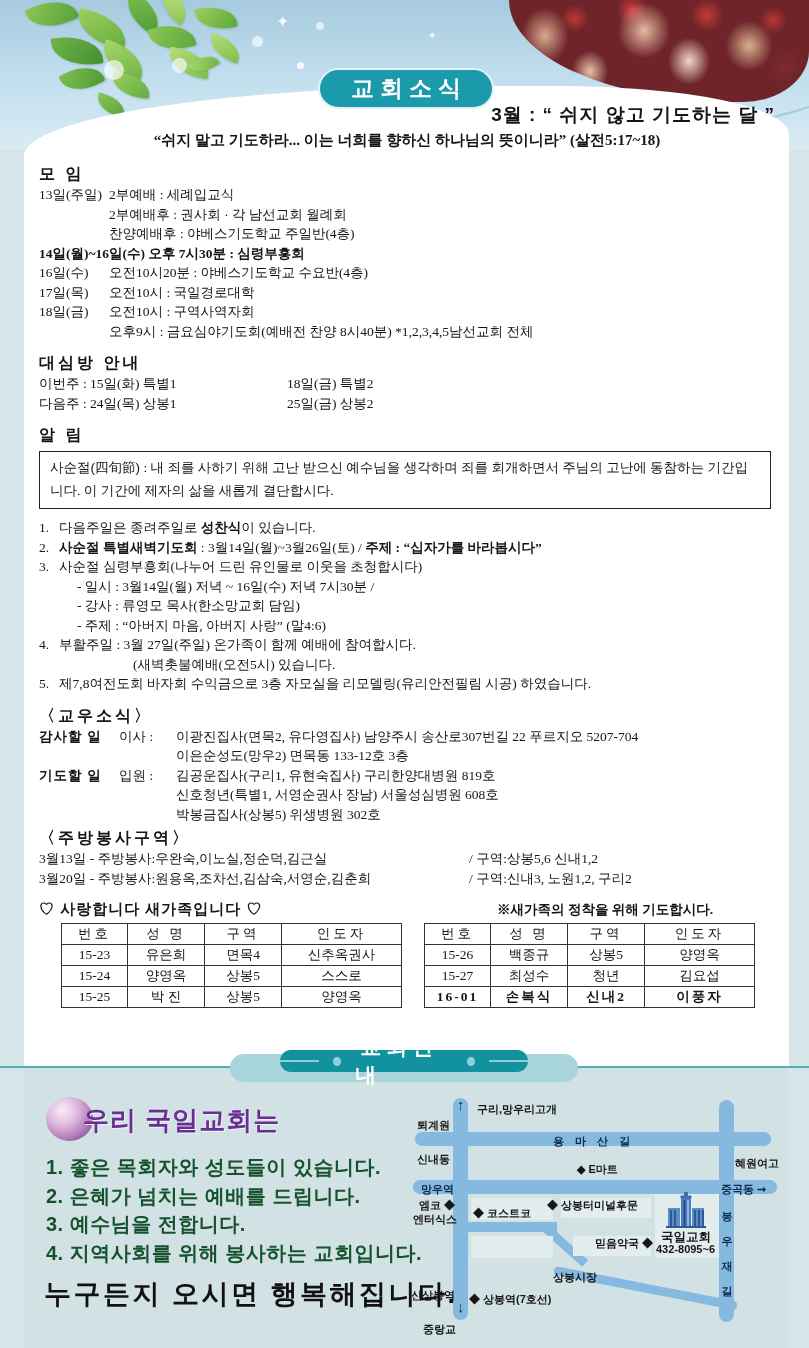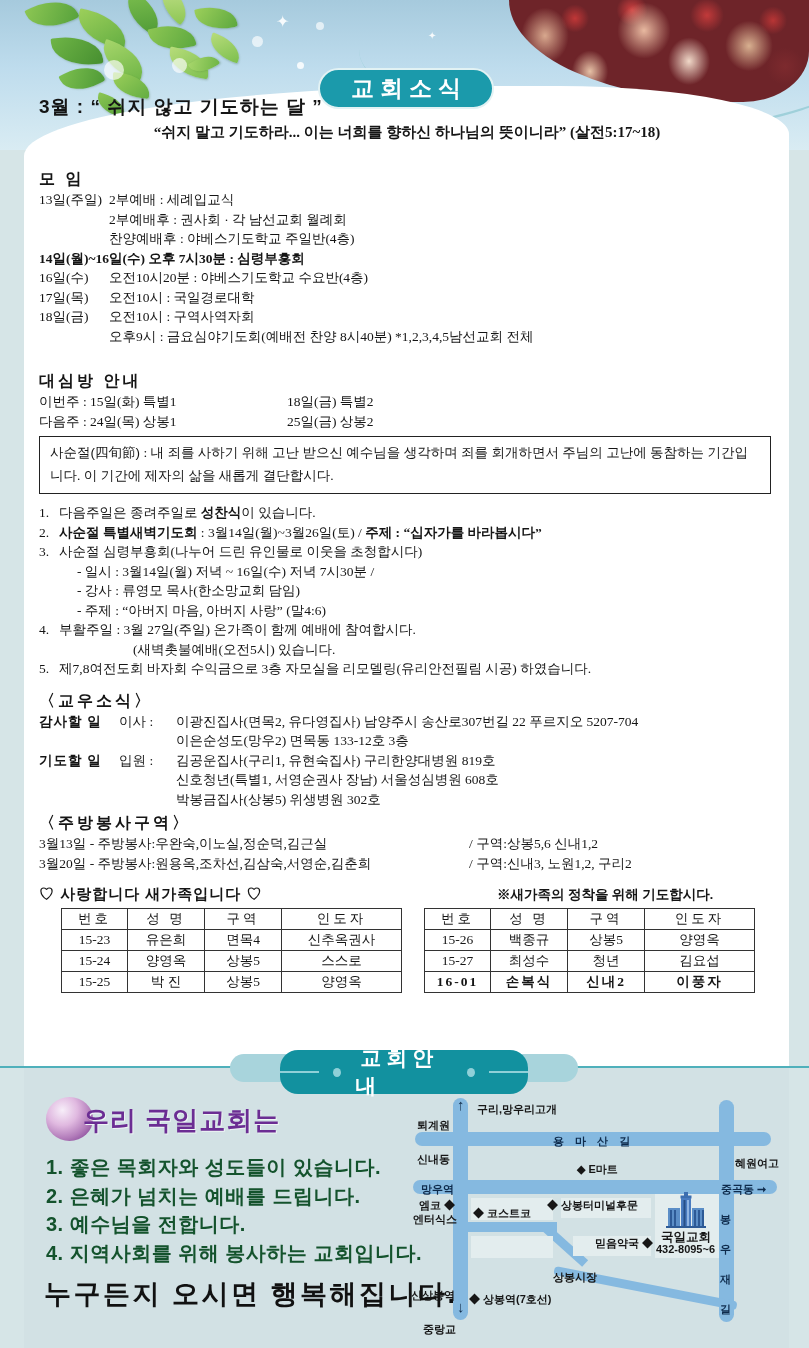--- a/index.html
+++ b/index.html
@@ -38,25 +38,25 @@
     background:#1b9aab;border:2px solid #e2f2f4;border-radius:21px;
     display:flex;align-items:center;justify-content:center;
     font-family:"Liberation Sans",sans-serif;font-weight:bold;font-size:23px;
     color:#fff;letter-spacing:6px;text-indent:6px;margin-top:28px;}
   .badge-dot{position:absolute;left:297px;top:62px;width:7px;height:7px;border-radius:50%;
     background:#fff;opacity:.85;z-index:5;}
   
   .content{position:absolute;left:24px;right:20px;top:88px;height:980px;z-index:4;
     padding:6px 14px 0 15px;font-size:13.5px;line-height:19.5px;overflow:hidden;}
   .b{font-weight:bold;}
-  .month-title{text-align:left;margin-top:0;font-family:"Liberation Sans",sans-serif;
+  .month-title{text-align:right;margin-top:8px;font-family:"Liberation Sans",sans-serif;
     font-weight:bold;font-size:19px;line-height:26px;letter-spacing:1px;}
   .scripture{text-align:center;font-size:15px;line-height:24px;font-weight:bold;}
   .sec-h{font-family:"Liberation Sans",sans-serif;font-weight:bold;font-size:16px;
-    line-height:22px;letter-spacing:3px;margin-top:24px;}
+    line-height:22px;letter-spacing:3px;margin-top:11px;}
   .mline{display:flex;white-space:nowrap;}
   .mdate{flex:none;width:70px;}
   .mtext{flex:1;}
   .mline.bold{font-weight:bold;}
   .vrow{display:flex;white-space:nowrap;}
   .va{flex:none;width:248px;}
   .notice-box{border:1.5px solid #222;margin:5px 4px 9px 0;padding:4px 10px 6px 10px;
     line-height:23px;}
   .notice-box .bx-t{font-weight:normal;font-family:"Liberation Sans",sans-serif;}
   .nline{display:flex;white-space:nowrap;}
@@ -76,21 +76,21 @@
   th,td{border:1.4px solid #333;text-align:center;height:20px;padding:0 2px;overflow:hidden;white-space:nowrap;}
   th{font-weight:normal;letter-spacing:3px;}
   col.c0{width:66px;} col.c1{width:77px;} col.c2{width:77px;} col.c3{width:120px;}
   table.right col.c3{width:110px;}
   tr.boldrow td{font-weight:bold;letter-spacing:2px;}
   
   .sep{position:absolute;left:0;top:1066px;width:809px;height:2px;background:#4fb0bb;z-index:4;}
   .guide-bg{position:absolute;left:24px;right:20px;top:1068px;bottom:0;background:#d2e1e4;z-index:3;}
   .banner-light{position:absolute;left:230px;top:1054px;width:348px;height:28px;
     border-radius:14px;background:#a8d4dc;z-index:5;}
-  .banner-dark{position:absolute;left:280px;top:1050px;width:248px;height:44px;
+  .banner-dark{position:absolute;left:280px;top:1050px;width:248px;height:22px;
     border-radius:18px;background:#12919f;z-index:6;
     display:flex;align-items:center;justify-content:center;gap:14px;
     color:#fff;font-family:"Liberation Sans",sans-serif;font-weight:bold;font-size:21px;}
   .bn-line{width:44px;height:2px;background:#8fd0d8;}
   .bn-dot{width:9px;height:9px;border-radius:50%;background:#8fd0d8;}
   .bn-label{letter-spacing:5px;text-indent:5px;}
   .sphere{position:absolute;left:46px;top:1097px;width:47px;height:44px;border-radius:50%;z-index:5;
     background:radial-gradient(circle at 35% 30%, #f7eef9 0%, #e0b9e0 35%, #b27cba 65%, #8a4d9c 85%, #6f3587 100%);}
   .gtitle{position:absolute;left:83px;top:1103px;z-index:6;
     font-family:"Liberation Sans",sans-serif;font-weight:bold;font-size:26px;
@@ -101,21 +101,21 @@
   .slogan{position:absolute;left:44px;top:1276px;z-index:5;
     font-family:"Liberation Sans",sans-serif;font-weight:bold;font-size:27px;
     letter-spacing:2.5px;color:#111;}
   
   .map{position:absolute;left:405px;top:1092px;width:398px;height:252px;z-index:5;
     font-family:"Liberation Sans",sans-serif;font-size:11px;font-weight:600;color:#161616;}
   .road{position:absolute;background:#85b9e0;}
   .block{position:absolute;background:#e3edee;}
   .ml{position:absolute;white-space:nowrap;}
   .ml.onroad{color:#0e2b4c;font-weight:bold;}
-  .vert{width:14px;line-height:30px;white-space:normal;}
+  .vert{width:14px;line-height:25px;white-space:normal;text-align:center;}
   .map-arrow{font-size:15px;font-weight:bold;color:#16324f;}
 </style>
 </head>
 <body>
 
 <div class="sky">
   <span>
     <i class="leaf" style="left:28px;top:0;width:48px;height:28px;transform:rotate(-24deg);background:linear-gradient(135deg,#8cc653,#57a23c);"></i>
     <i class="leaf" style="left:76px;top:14px;width:52px;height:30px;transform:rotate(14deg);background:linear-gradient(135deg,#9ccf5a,#63ad42);"></i>
     <i class="leaf" style="left:122px;top:0;width:42px;height:26px;transform:rotate(34deg);background:linear-gradient(135deg,#7cbf4e,#4f9a37);"></i>
@@ -200,20 +200,21 @@
         <span class="va">이번주 : 15일(화) 특별1</span>
         <span class="vb">18일(금) 특별2</span>
       </div>
 
       <div class="vrow">
         <span class="va">다음주 : 24일(목) 상봉1</span>
         <span class="vb">25일(금) 상봉2</span>
       </div>
     </div>
 
+  <div class="sec-h">알 림</div>
   <div class="notice-box">
     <span class="bx-t">사순절(四旬節)</span><span> : 내 죄를 사하기 위해 고난 받으신 예수님을 생각하며 죄를 회개하면서 주님의 고난에 동참하는 기간입니다. 이 기간에 제자의 삶을 새롭게 결단합시다.</span>
   </div>
   <div>
 
       <div class="nline">
         <span class="nnum">1.</span>
         <span><span>다음주일은 종려주일로 </span><span class="b">성찬식</span><span>이 있습니다.</span></span>
       </div>
 

